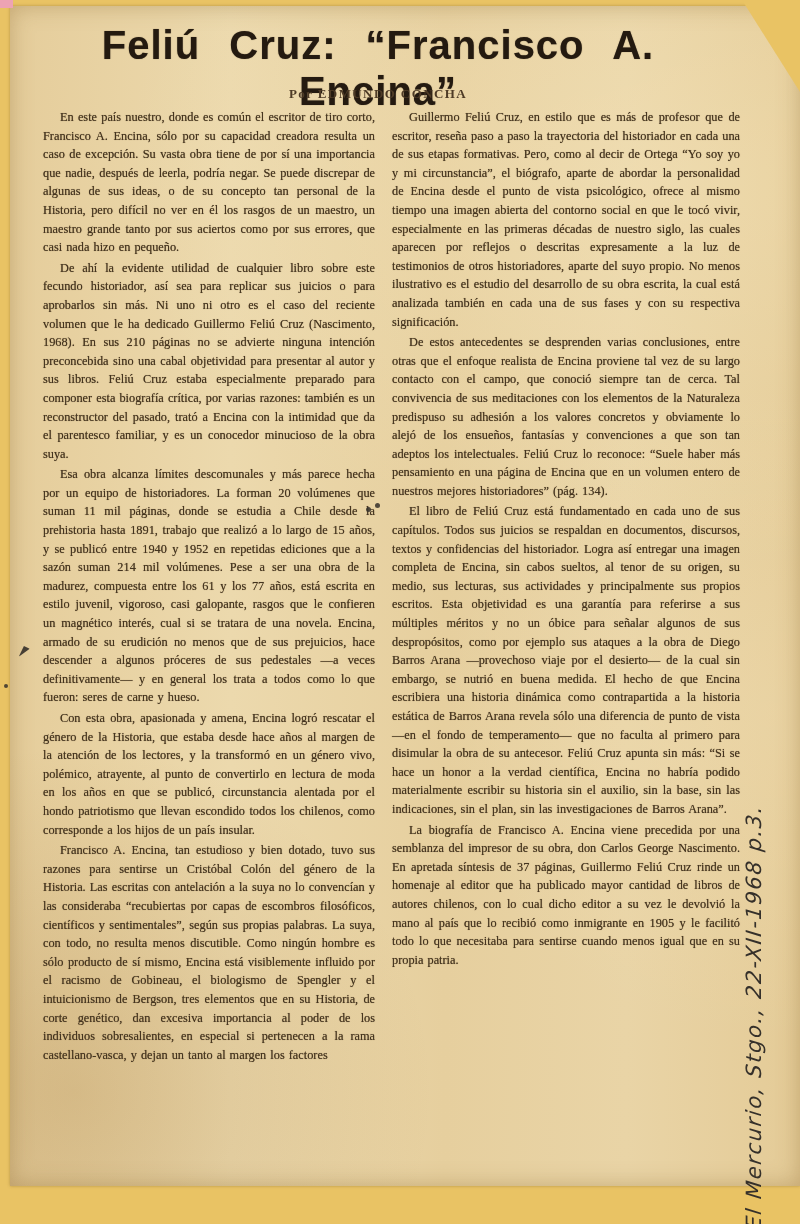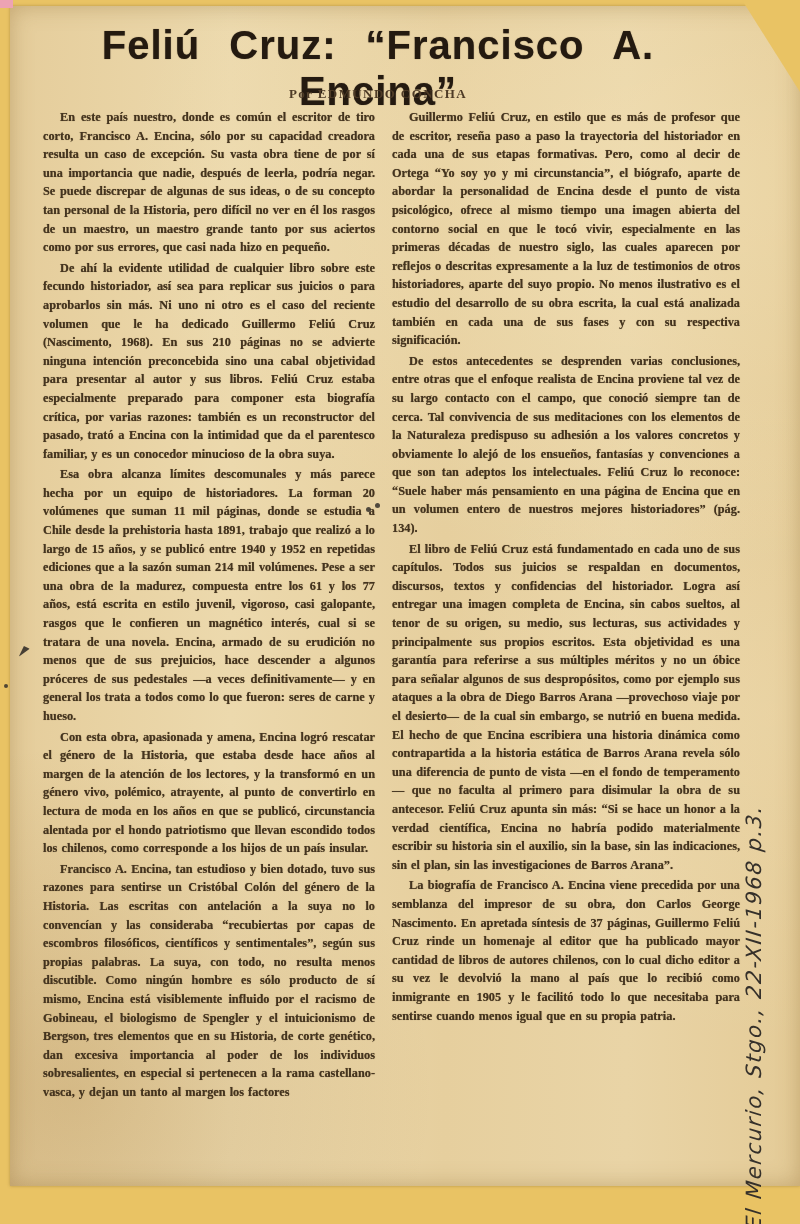--- a/index.html
+++ b/index.html
@@ -38,21 +38,21 @@
     position:absolute;top:80px;left:20px;width:696px;margin:0;
     font-family:"Liberation Serif",serif;
     font-weight:700;font-size:13px;letter-spacing:1.4px;text-align:center;
     color:var(--ink_mid,#4e3b26);
   }
   .cols{
     position:absolute;top:102px;left:33px;display:flex;gap:17px;
   }
   .col{
     text-align:justify;
-    font-size:12.3px;line-height:18.6px;font-weight:700;
+    font-size:12.3px;line-height:18.6px;font-weight:400;
     color:var(--ink_body,#44341f);
     text-shadow:0 0 .7px rgba(75,55,28,.75);
     word-spacing:1px;
   }
   .col-left{width:332px;}
   .col-right{width:348px;}
   .col p{margin:0 0 2px 0;text-indent:17px;}
   .col p.no-indent{text-indent:0;}
   .annotation{
     position:absolute;left:742px;top:1228px;width:706px;

